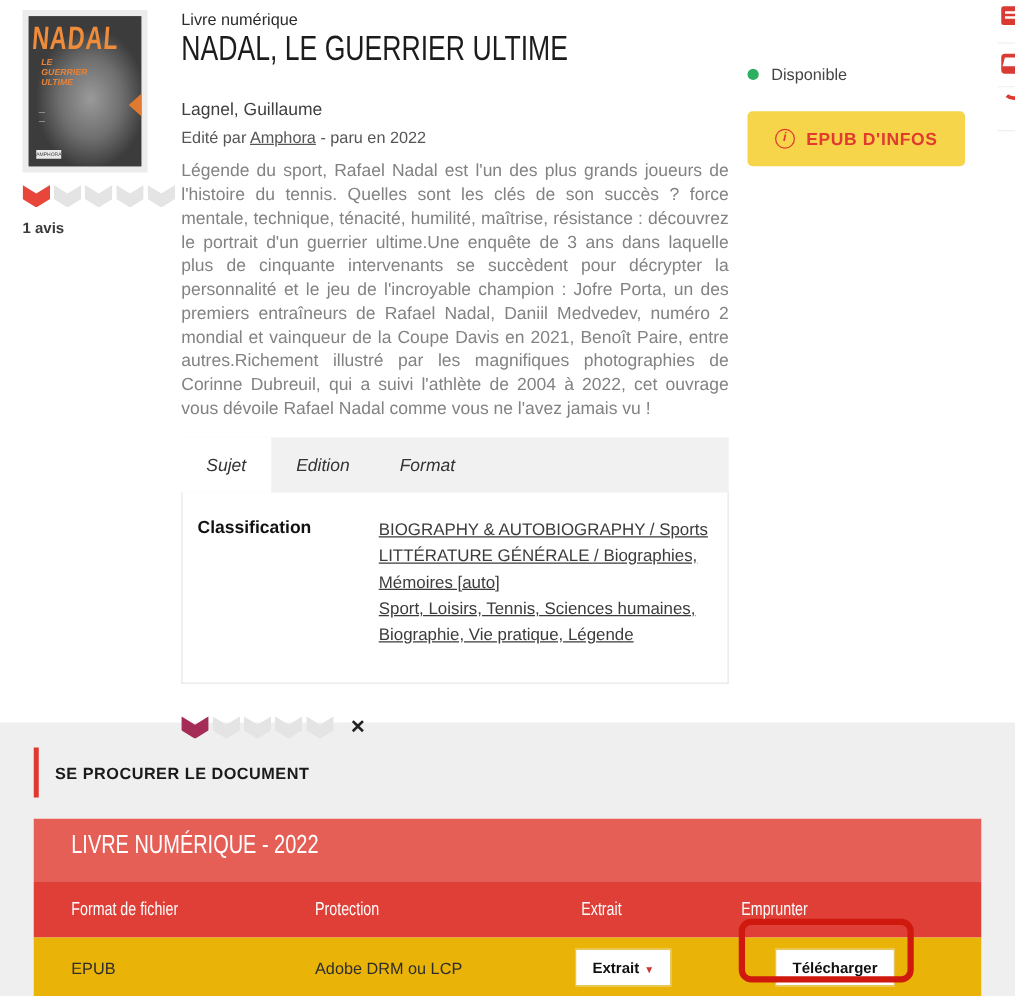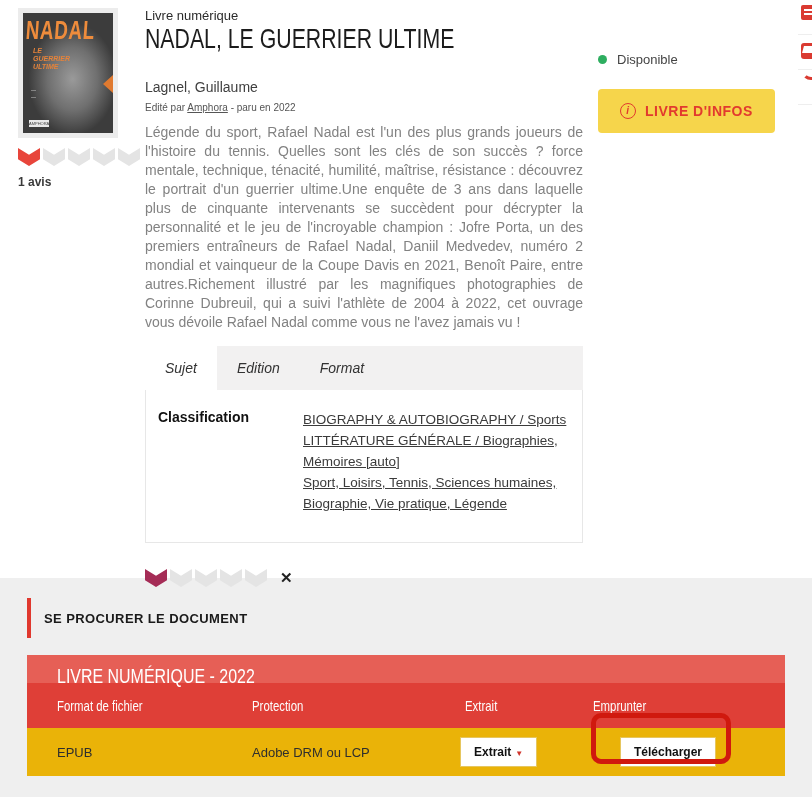--- a/index.html
+++ b/index.html
@@ -34,21 +34,21 @@
   .chev { width:22px; height:18px; background:#e4e4e4;
       clip-path:polygon(0 0,50% 38%,100% 0,100% 62%,50% 100%,0 62%); }
   .stars.book .chev.active { background:#e8453b; }
   .stars.user .chev.active { background:#a52c56; }
   .avis { margin-top:9px; font-size:12px; font-weight:700; color:#3a3a3a; }
 
   .col-main { width:438px; flex:0 0 438px; }
   .type-label { font-size:13px; color:#2b2b2b; }
   .title { margin-top:1px; font-size:28px; font-weight:400; color:#1c1c1c; line-height:30px; }
   .author { margin-top:25px; font-size:14px; color:#3f3f3f; }
-  .edition { margin-top:7px; font-size:10px; color:#555; }
+  .edition { margin-top:7px; font-size:13px; color:#555; }
   .edition a { color:#555; text-decoration:underline; cursor:pointer; }
   .desc { margin-top:10px; font-size:14px; line-height:19px; color:#828282; text-align:justify; }
 
   .tabs { display:flex; margin-top:14px; background:#f2f1f1; height:44px; }
   .tab { padding:0 20px; line-height:44px; font-size:14px; color:#333; cursor:pointer;font-style:italic; }
   .tab.active { background:#fff; }
   .panel { border:1px solid #e7e7e7; border-top:0; padding:19px 12px 28px; display:flex; }
   .cls-label { width:145px; flex:0 0 145px; font-size:14px; font-weight:700; color:#111; }
   .cls-links a { display:block; font-size:13.5px; color:#3b3b3b; text-decoration:underline;
       line-height:21px; cursor:pointer; }
@@ -67,21 +67,21 @@
   .info-ic { display:inline-block; width:16px; height:16px; border:1.5px solid #e23a2e;
       border-radius:50%; font-size:10px; font-weight:700; line-height:14px; text-align:center;
       font-style:italic; }
 
   
   .bottom { background:#efefef; height:219px; padding:20px 27px 0; }
   .proc-head { display:flex; align-items:center; height:40px; }
   .proc-bar { width:4px; height:40px; background:#e0382e; }
   .proc-title { margin-left:13px; font-size:13px; font-weight:700; color:#1a1a1a; letter-spacing:0.4px; }
 
-  .band { margin-top:17px; height:28px; background:#e65f56; color:#fff;
+  .band { margin-top:17px; height:50px; background:#e65f56; color:#fff;
       padding-left:30px; font-size:21px; line-height:42px; }
   .thead { display:flex; height:45px; background:#df3f37; color:#fdfdfd; font-size:15px; align-items:center; }
   .trow { display:flex; height:48px; background:#eab308; align-items:center; font-size:13px; color:#2e2e2e; }
   .c1 { flex:0 0 225px; padding-left:30px; }
   .c2 { flex:0 0 213px; }
   .c3 { flex:0 0 128px; position:relative; }
   .c4 { flex:1; position:relative; }
 
   .pill { background:#fff; border:1px solid #e6c65f; padding:7px 13px;
       font-family:"Liberation Sans",sans-serif; font-size:12px; font-weight:700; color:#111; cursor:pointer; }
@@ -168,21 +168,21 @@
       </div>
     </div>
 
     <div class="col-right">
       <div class="avail">
         <span class="dot"></span>
         <span>Disponible</span>
       </div>
       <button class="plus-infos">
         <span class="info-ic">i</span>
-        <span>LIVRE D'INFOS</span>
+        <span>EPUB D'INFOS</span>
       </button>
     </div>
   </div>
 
   <div class="bottom">
     <div class="proc-head">
       <span class="proc-bar"></span>
       <span class="proc-title">SE PROCURER LE DOCUMENT</span>
     </div>
 

